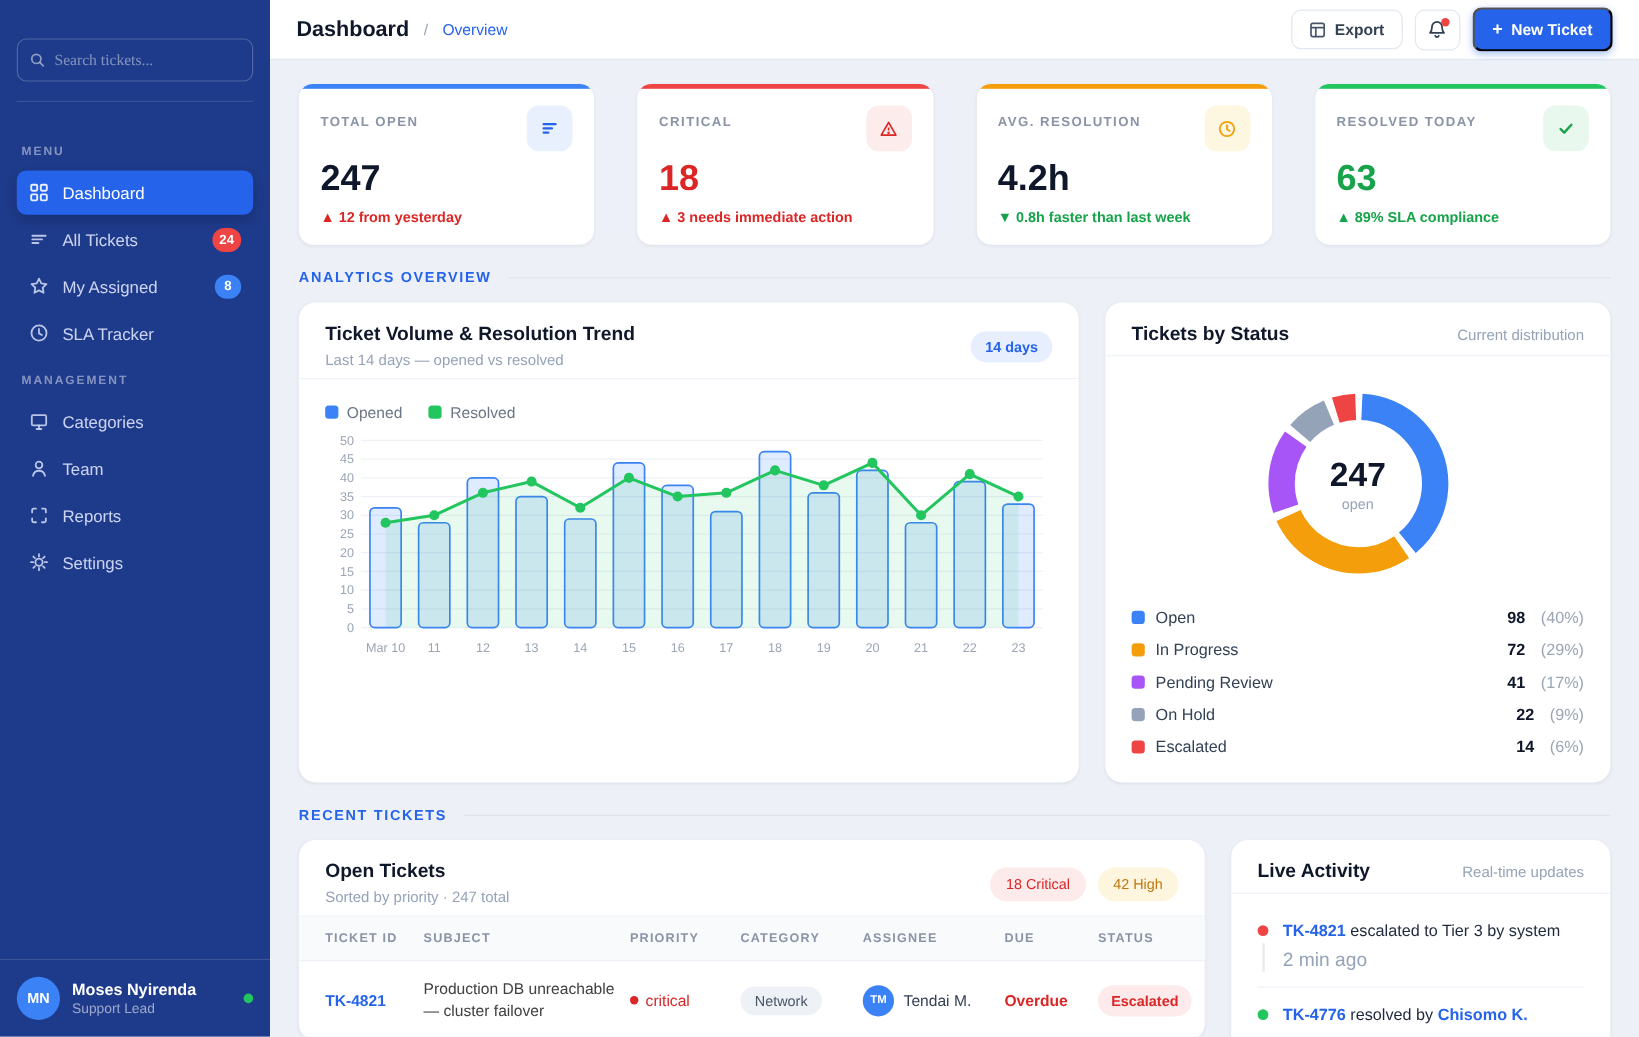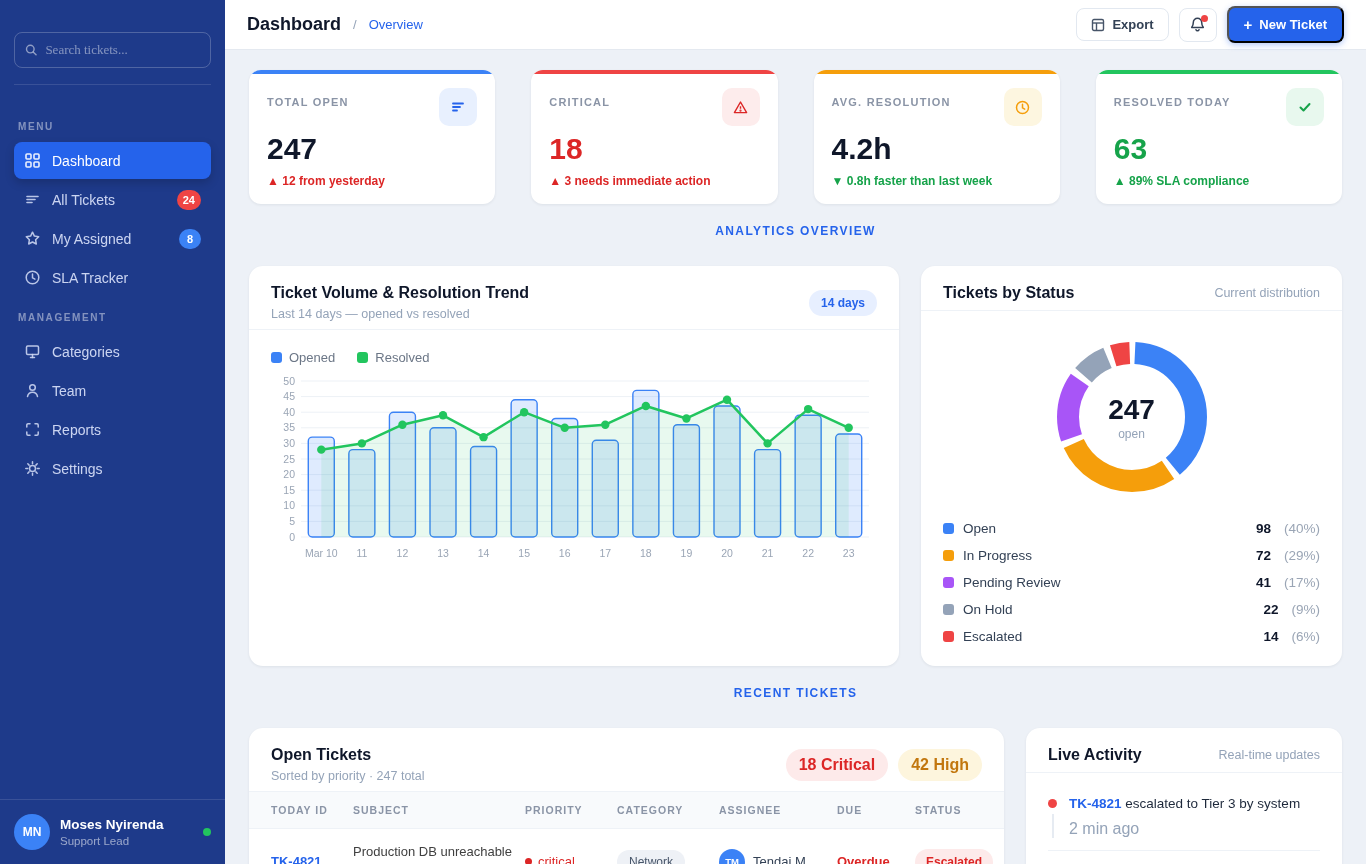--- a/index.html
+++ b/index.html
@@ -53,21 +53,21 @@
   .stats-row { display:flex; gap:36px; }
   .stat-card { position:relative; flex:1; background:#fff; border-radius:12px; padding:18px 18px 16px; box-shadow:0 1px 3px rgba(15,23,42,.07); overflow:hidden; }
   .accent { position:absolute; top:0; left:0; right:0; height:4px; }
   .stat-head { display:flex; justify-content:space-between; align-items:flex-start; }
   .stat-label { font-size:11px; letter-spacing:1.2px; color:#8a94a6; font-weight:bold; margin-top:8px; }
   .stat-icon { width:38px; height:38px; border-radius:10px; display:flex; align-items:center; justify-content:center; }
   .stat-value { font-size:30px; font-weight:bold; color:#0f172a; margin-top:6px; }
   .stat-delta { font-size:12px; margin-top:8px; font-weight:bold; }
 
   
-  .section-row { display:flex; align-items:center; gap:14px; margin:20px 0 14px;flex-direction:column; }
+  .section-row { display:flex; align-items:center; gap:14px; margin:20px 0 14px; }
   .section-label { font-size:12px; font-weight:bold; letter-spacing:1.4px; color:#2563eb; }
   .section-line { flex:1; height:1px; background:#dde4ee; }
 
   
   .charts-row { display:flex; gap:22px; align-items:stretch; }
   .card { background:#fff; border-radius:14px; box-shadow:0 1px 3px rgba(15,23,42,.07); }
   .trend-card { width:650px; min-width:650px; }
   .card-head { display:flex; align-items:center; justify-content:space-between; padding:18px 22px 8px; border-bottom:1px solid #eef2f7; }
   .card-title { font-size:16px; font-weight:bold; color:#0f172a; }
   .card-sub { font-size:12.5px; color:#94a3b8; margin-top:5px; }
@@ -87,21 +87,21 @@
   .status-legend { padding:4px 22px 16px; }
   .legend-row { display:flex; align-items:center; gap:9px; padding:6px 0; font-size:13.5px; color:#334155; }
   .swatch { width:11px; height:11px; border-radius:3px; }
   .legend-val { margin-left:auto; font-weight:bold; color:#0f172a; }
   .legend-pct { color:#9aa5b5; margin-left:4px; }
 
   
   .bottom-row { display:flex; gap:22px; align-items:flex-start; }
   .tickets-card { width:755px; min-width:755px; }
   .tick-badges { display:flex; gap:10px; }
-  .chip { font-size:16px; font-weight:bold; border-radius:999px; padding:7px 13px; cursor:pointer; }
+  .chip { font-size:12px; font-weight:normal; border-radius:999px; padding:7px 13px; cursor:pointer; }
   .chip-critical { background:#fdeaea; color:#dc2626; }
   .chip-high { background:#fdf5dd; color:#c2770e; }
   .ticket-table { width:100%; }
   .t-head { display:grid; grid-template-columns:72px 162px 82px 92px 108px 68px 88px; gap:10px; padding:12px 22px; background:#f8fafc; border-bottom:1px solid #eef2f7; }
   .t-head span { font-size:10.5px; letter-spacing:1px; color:#8a94a6; font-weight:bold; cursor:pointer; }
   .t-row { display:grid; grid-template-columns:72px 162px 82px 92px 108px 68px 88px; gap:10px; padding:14px 22px; align-items:center; cursor:pointer; }
   .t-id { color:#2563eb; font-size:13px; font-weight:bold; cursor:pointer; }
   .t-subject { font-size:13px; color:#404040; line-height:1.45; }
   .t-priority { display:flex; align-items:center; gap:6px; font-size:13px; color:#dc2626; }
   .pri-dot { width:7px; height:7px; border-radius:50%; background:#dc2626; }
@@ -483,21 +483,21 @@
               <div class="card-title">Open Tickets</div>
               <div class="card-sub">Sorted by priority · 247 total</div>
             </div>
             <div class="tick-badges">
               <span class="chip chip-critical">18 Critical</span>
               <span class="chip chip-high">42 High</span>
             </div>
           </div>
           <div class="ticket-table">
             <div class="t-head">
-              <span>TODAY ID</span>
+              <span>TICKET ID</span>
               <span>SUBJECT</span>
               <span>PRIORITY</span>
               <span>CATEGORY</span>
               <span>ASSIGNEE</span>
               <span>DUE</span>
               <span>STATUS</span>
             </div>
             <div class="t-row">
               <span class="t-id">TK-4821</span>
               <span class="t-subject">Production DB unreachable — cluster failover</span>

